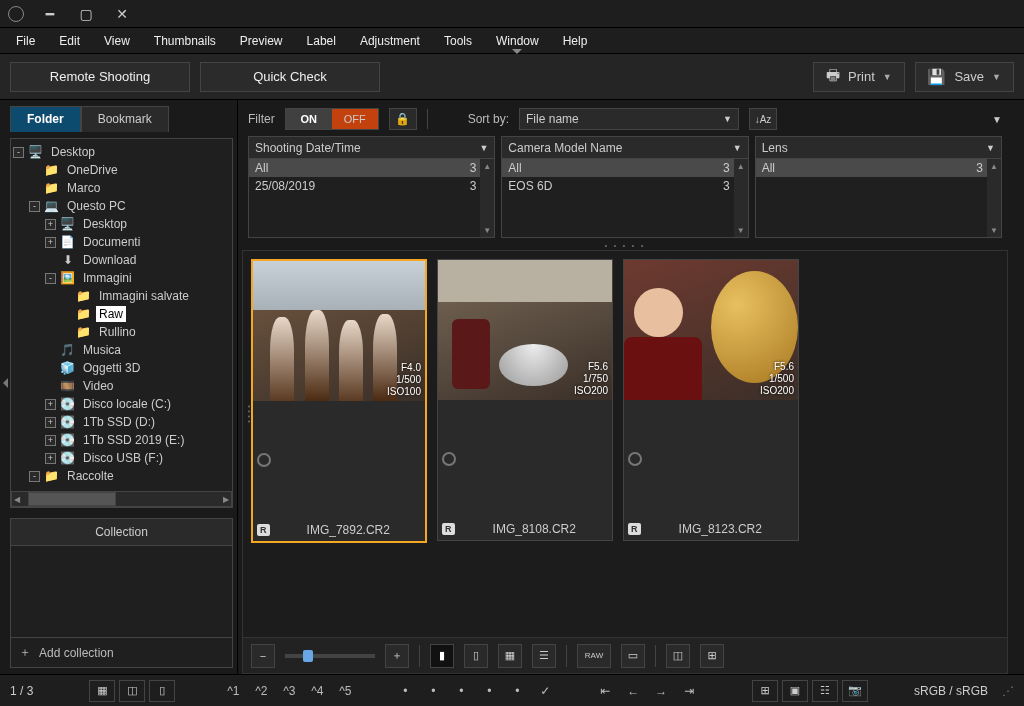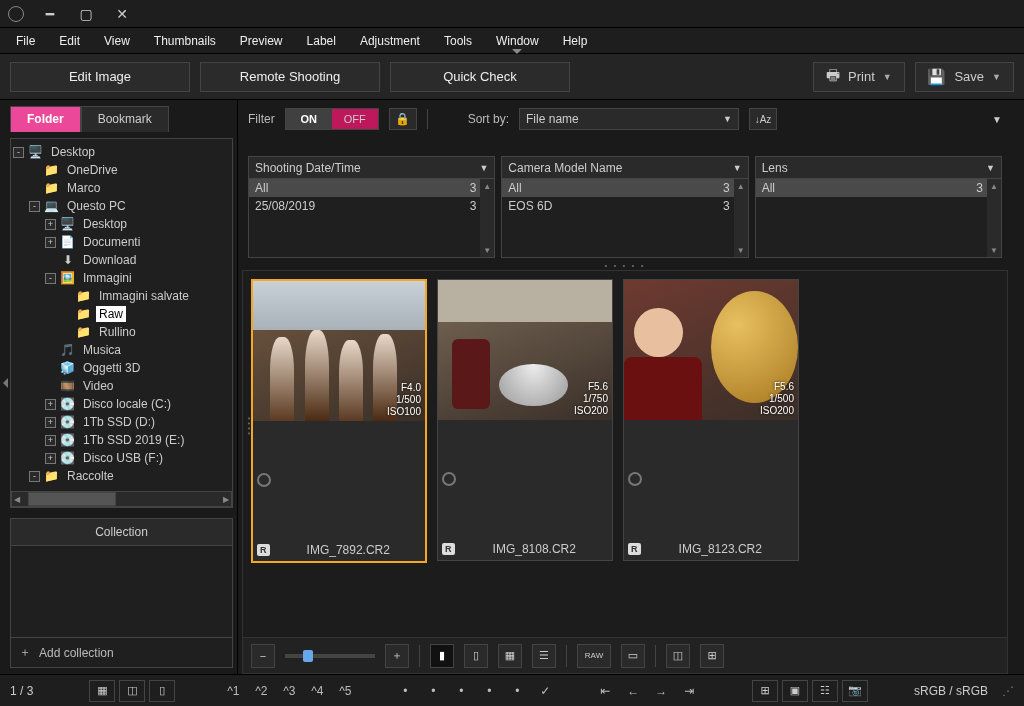--- a/index.html
+++ b/index.html
@@ -26,21 +26,21 @@
 
 
 .main { display:flex; height: calc(100% - 28px - 26px - 46px - 32px); }
 .sidebar { width: 238px; display:flex; flex-direction:column; border-right:1px solid #000; padding:6px 4px 6px 10px; gap:6px; }
 .content { flex:1; display:flex; flex-direction:column; padding:4px 16px 0 4px; overflow:hidden; }
 
 
 .panel { border:1px solid #444; background:#1f1f1f; display:flex; flex-direction:column; }
 .tabrow { display:flex; height:26px; }
 .tab { padding:5px 16px; font-size:12px; background:#2a2a2a; border:1px solid #444; border-bottom:none; color:#ccc; }
-.tab.active { background:#ec4899; font-weight:bold; color:#fff; }
+.tab.active { background:#0c4a6e; font-weight:bold; color:#fff; }
 .tree { flex:1; overflow:auto; padding:4px 2px; font-size:12px; }
 .tree-node { display:flex; align-items:center; height:18px; gap:4px; white-space:nowrap; }
 .tree-node .exp { width:11px; height:11px; border:1px solid #777; display:flex; align-items:center; justify-content:center; font-size:9px; line-height:1; color:#ccc; background:#2a2a2a;}
 .tree-node .exp.none { border:none; background:none; }
 .tree-node .ico { width:16px; text-align:center; font-size:12px;}
 .tree-node .lbl { padding:1px 3px; }
 .tree-node.selected .lbl { background:#fff; color:#000; }
 .folder-ico { color:#f0b840; }
 .drive-ico { color:#8ab4d8; }
 .sidebar .scroll-h { height:16px; background:#2a2a2a; border:1px solid #444; display:flex; align-items:center; }
@@ -49,29 +49,29 @@
 
 .collection { border:1px solid #444; background:#1f1f1f; height:150px; margin-top:4px; display:flex; flex-direction:column;}
 .collection .hdr { text-align:center; padding:6px; background:#2a2a2a; border-bottom:1px solid #444; font-size:12px;}
 .collection .body { flex:1; }
 .collection .ftr { display:flex; align-items:center; gap:8px; padding:6px 8px; border-top:1px solid #444; font-size:12px; color:#bbb;}
 
 
 .filterbar { height:30px; display:flex; align-items:center; gap:10px; padding:0 6px;}
 .filterbar .lbl { font-size:12px; color:#bbb; }
 .toggle-group { display:flex; border:1px solid #444; }
-.toggle-group .tg { width:46px; height:20px; display:flex; align-items:center; justify-content:center; font-size:11px; background:#be185d;}
+.toggle-group .tg { width:46px; height:20px; display:flex; align-items:center; justify-content:center; font-size:11px; background:#c2410c;}
 .toggle-group .tg.on { background:#404040; color:#fff; font-weight:bold; }
 .small-btn { width:28px; height:22px; border:1px solid #444; background:#2a2a2a; display:flex;align-items:center;justify-content:center; font-size:12px;}
 .dropdown { height:22px; border:1px solid #444; background:#2a2a2a; display:flex; align-items:center; padding:0 6px; gap:6px; font-size:12px;}
 .dropdown .caret { margin-left:auto; font-size:9px;}
 .filterbar .grow { flex:1; }
 
 
-.filter-panels { display:flex; gap:6px; padding: 2px 6px 4px 6px; margin-top: 20px; }
+.filter-panels { display:flex; gap:6px; padding: 2px 6px 4px 6px; }
 .fpanel { flex:1; border:1px solid #444; background:#1f1f1f; display:flex; flex-direction:column; }
 .fpanel .fhdr { height:22px; background:#2a2a2a; border-bottom:1px solid #444; display:flex; align-items:center; padding:0 6px; font-size:12px;}
 .fpanel .fhdr .caret{ margin-left:auto; font-size:9px;}
 .fpanel .flist { height:78px; overflow:auto; position:relative; }
 .fpanel .frow { display:flex; padding:2px 18px 2px 6px; font-size:12px; align-items:center; height:18px; }
 .fpanel .frow.sel { background:#4a4a4a; }
 .fpanel .frow .cnt { margin-left:auto; }
 .fpanel .vscroll { position:absolute; right:0; top:0; bottom:0; width:14px; background:#2a2a2a; display:flex; flex-direction:column;}
 .fpanel .vscroll .arr { height:14px; display:flex;align-items:center;justify-content:center; font-size:8px; color:#888;}
 .splitter-dots { text-align:center; color:#666; letter-spacing:2px; font-size:8px; height:8px; line-height:8px;}
@@ -126,21 +126,20 @@
     <div class="menu">Thumbnails</div>
     <div class="menu">Preview</div>
     <div class="menu">Label</div>
     <div class="menu">Adjustment</div>
     <div class="menu">Tools</div>
     <div class="menu">Window</div>
     <div class="menu">Help</div>
   </div>
 
 <div class="toolbar">
-  <div class="big-btn">Edit Image</div>
   <div class="big-btn">Remote Shooting</div>
   <div class="big-btn">Quick Check</div>
   <div class="spacer"></div>
   <div class="icon-btn">
     <span class="glyph">🖶</span>
     <span>Print</span>
     <span class="caret">▼</span>
   </div>
   <div class="icon-btn">
     <span class="glyph">💾</span>

